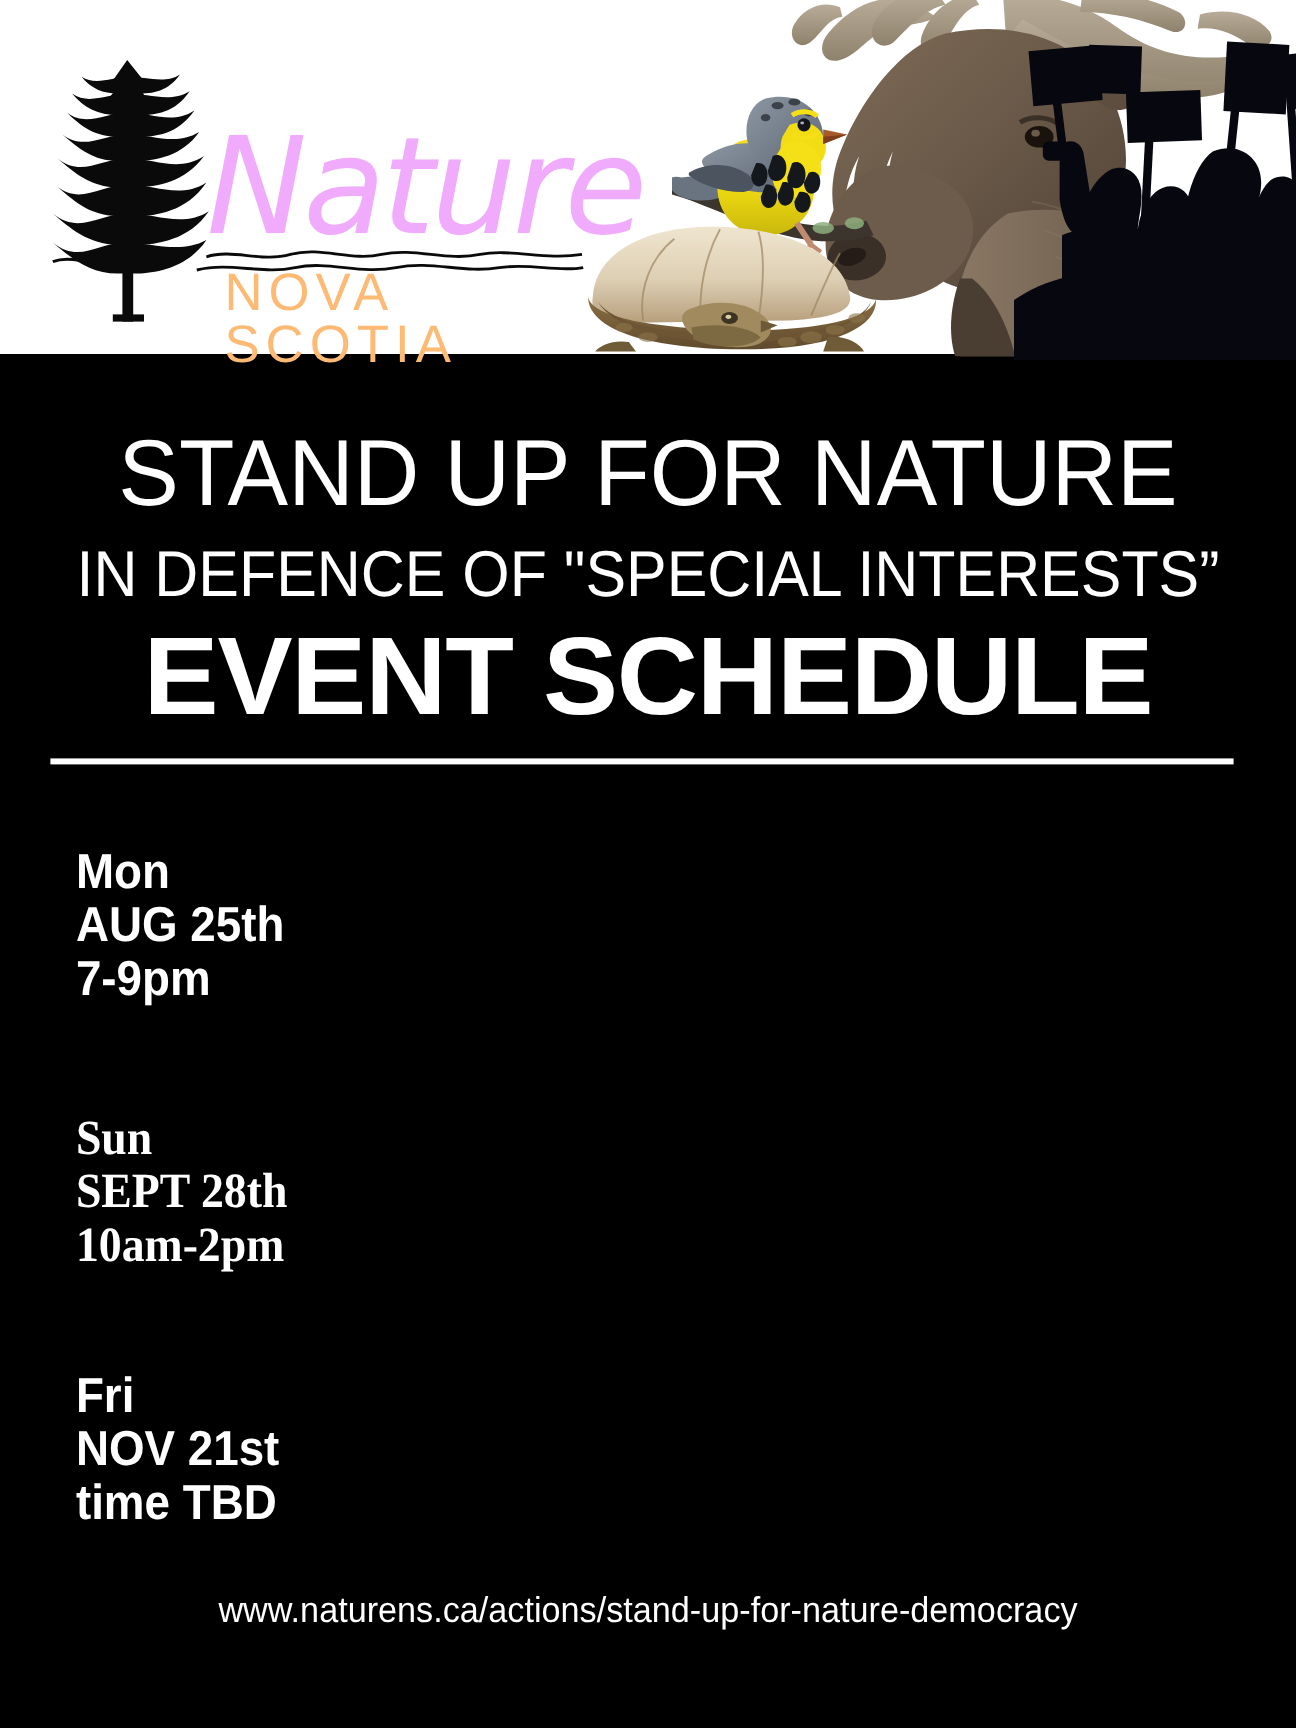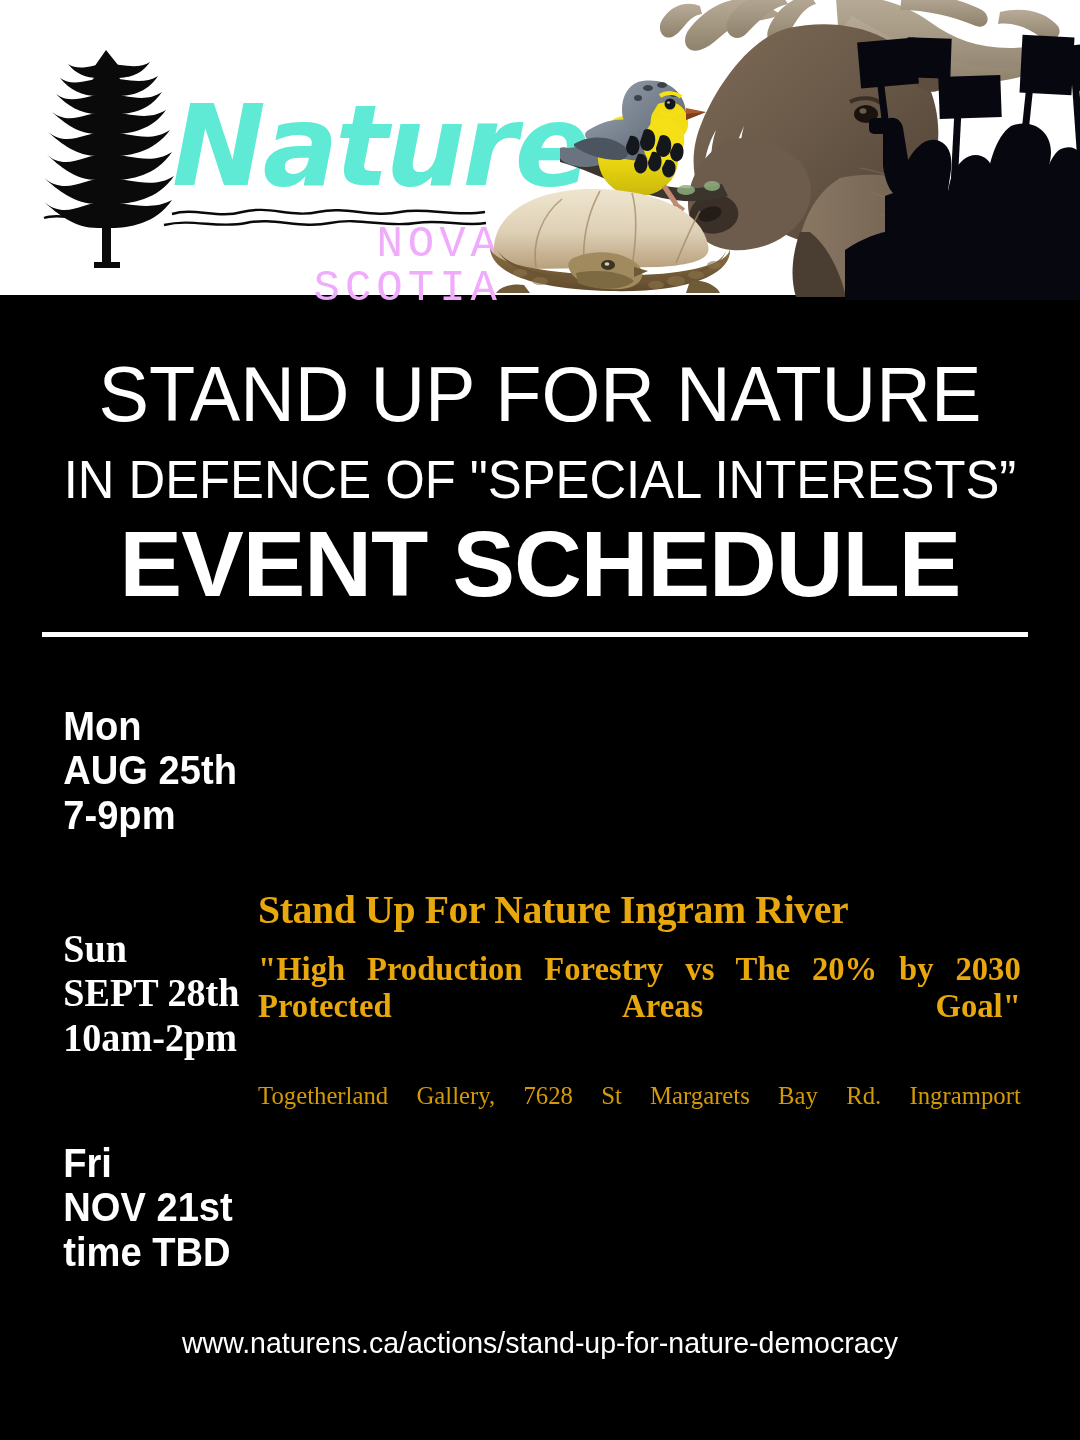--- a/index.html
+++ b/index.html
@@ -32,39 +32,38 @@
     left: 42px; top: 40px;
     width: 460px; height: 235px;
   }
   .logo-tree {
     position: absolute;
     left: 0px; top: 8px;
     width: 135px; height: 225px;
   }
   .logo-word {
     position: absolute;
-    left: 130px; top: 50px;
+    left: 130px; top: 60px;
     font-family: "DejaVu Sans", sans-serif;
     font-size: 112px;
-    font-weight: bold;
+    font-weight: normal;
     font-style: italic;
-    color: #5eead4;
+    color: #f0abfc;
     letter-spacing: -3px;
     line-height: 1;
   }
   .logo-sub {
     position: absolute;
     left: 145px; top: 182px;
-    font-family: Liberation Mono, monospace;
+    font-family: Liberation Sans, sans-serif;
     font-size: 44px;
     font-weight: normal;
-    color: #f0abfc;
+    color: #fdba74;
     letter-spacing: 5px;
     line-height: 1;
-    text-align: right;
   }
   .logo-squiggle {
     position: absolute;
     left: 0px; top: 165px;
     width: 445px; height: 26px;
   }
 
   
   .art-bird { position: absolute; left: 560px; top: 52px; width: 190px; height: 185px; }
   .art-turtle { position: absolute; left: 480px; top: 185px; width: 260px; height: 110px; }
@@ -461,25 +460,20 @@
         <div>7-9pm</div>
       </div>
     </div>
 
     <div class="event ev2">
       <div class="event-date">
         <div>Sun</div>
         <div>SEPT 28th</div>
         <div>10am-2pm</div>
       </div>
-      <div class="event-body">
-        <div class="event-title">Stand Up For Nature Ingram River</div>
-        <div class="event-desc">"High Production Forestry vs The 20% by 2030 Protected Areas Goal"</div>
-        <div class="event-venue">Togetherland Gallery, 7628 St Margarets Bay Rd. Ingramport</div>
-      </div>
     </div>
 
     <div class="event ev3">
       <div class="event-date">
         <div>Fri</div>
         <div>NOV 21st</div>
         <div>time TBD</div>
       </div>
     </div>
 

